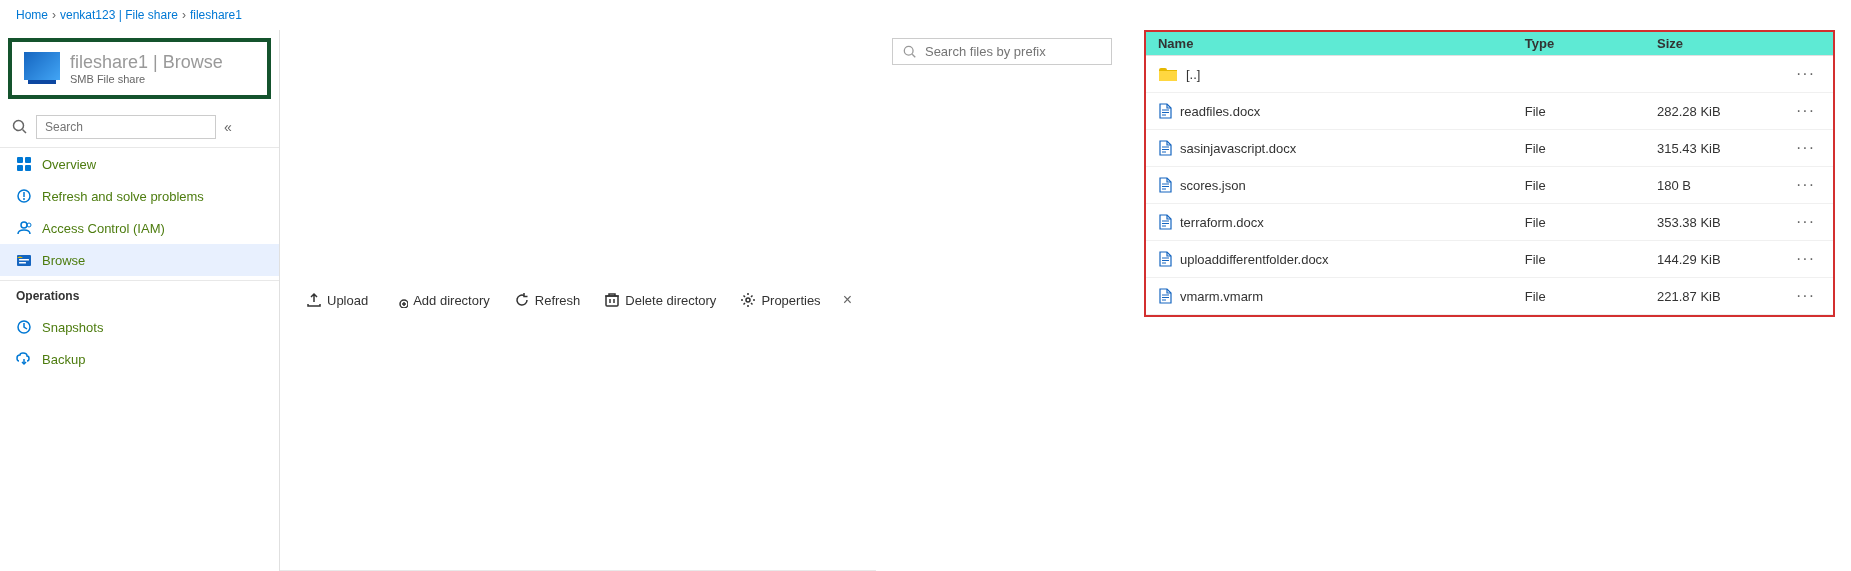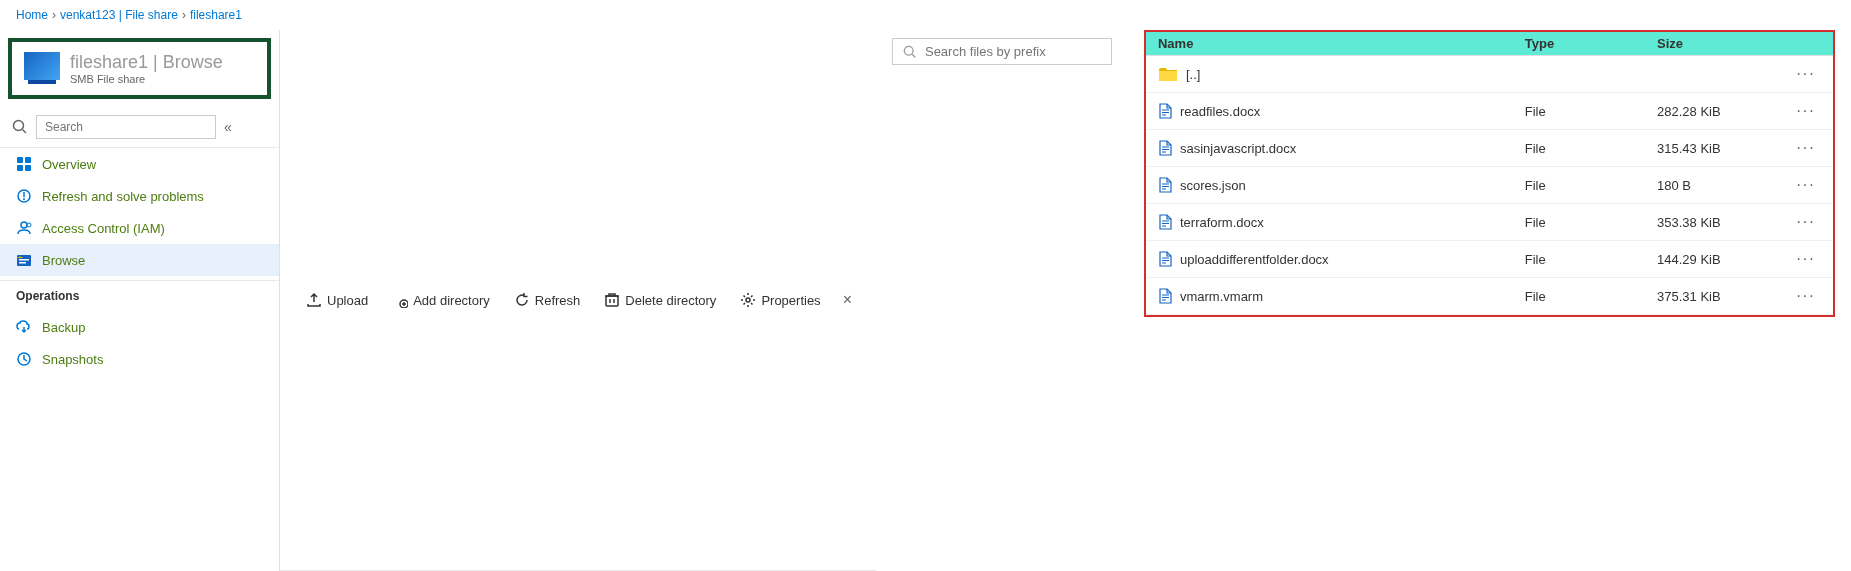--- a/index.html
+++ b/index.html
@@ -146,36 +146,36 @@
         </svg>
       </div>
       <span>Browse</span>
     </div>
 
     <div class="section-header">Operations</div>
 
     <div class="nav-item">
       <div class="nav-icon">
         <svg width="16" height="16" viewBox="0 0 16 16">
+          <circle cx="8" cy="8" r="6" fill="none" stroke="#0078d4" stroke-width="1.5"></circle>
+          <path d="M8 4 L8 8 L11 10" stroke="#0078d4" stroke-width="1.5" fill="none"></path>
+        </svg>
+      </div>
+      <span>Snapshots</span>
+    </div>
+
+    <div class="nav-item">
+      <div class="nav-icon">
+        <svg width="16" height="16" viewBox="0 0 16 16">
           <path d="M3 10 Q1 10 1 7 Q1 4 4 4 Q4 2 7 2 Q11 2 11 5 Q13 5 13 7.5 Q13 10 11 10" fill="none" stroke="#0078d4" stroke-width="1.5"></path>
           <path d="M6 11 L8 13 L10 11" fill="none" stroke="#0078d4" stroke-width="1.5"></path>
           <line x1="8" y1="8" x2="8" y2="13" stroke="#0078d4" stroke-width="1.5"></line>
         </svg>
       </div>
       <span>Backup</span>
-    </div>
-
-    <div class="nav-item">
-      <div class="nav-icon">
-        <svg width="16" height="16" viewBox="0 0 16 16">
-          <circle cx="8" cy="8" r="6" fill="none" stroke="#0078d4" stroke-width="1.5"></circle>
-          <path d="M8 4 L8 8 L11 10" stroke="#0078d4" stroke-width="1.5" fill="none"></path>
-        </svg>
-      </div>
-      <span>Snapshots</span>
     </div>
 
   </div>
 
   <div class="content">
 
     <div class="toolbar">
       <button class="toolbar-btn">
         <svg width="16" height="16" viewBox="0 0 16 16">
           <path d="M8 2 L8 10 M5 5 L8 2 L11 5" stroke="#333" stroke-width="1.5" fill="none"></path>
@@ -377,21 +377,21 @@
            <path d="M9 1 L9 5 L13 5" fill="none" stroke="#1565c0" stroke-width="1.2"></path>
            <line x1="4" y1="7" x2="11" y2="7" stroke="#1565c0" stroke-width="1"></line>
            <line x1="4" y1="9.5" x2="11" y2="9.5" stroke="#1565c0" stroke-width="1"></line>
            <line x1="4" y1="12" x2="8" y2="12" stroke="#1565c0" stroke-width="1"></line>
          </svg>
        </span>
         <span>vmarm.vmarm</span>
       </div>
     </td>
     <td class="col-type">File</td>
-    <td class="col-size">375.31 KiB</td>
+    <td class="col-size">221.87 KiB</td>
     <td class="col-actions">
       <button class="more-btn">···</button>
     </td>
   </tr>
             </tbody>
         </table>
       </div>
     </div>
 
   </div>

